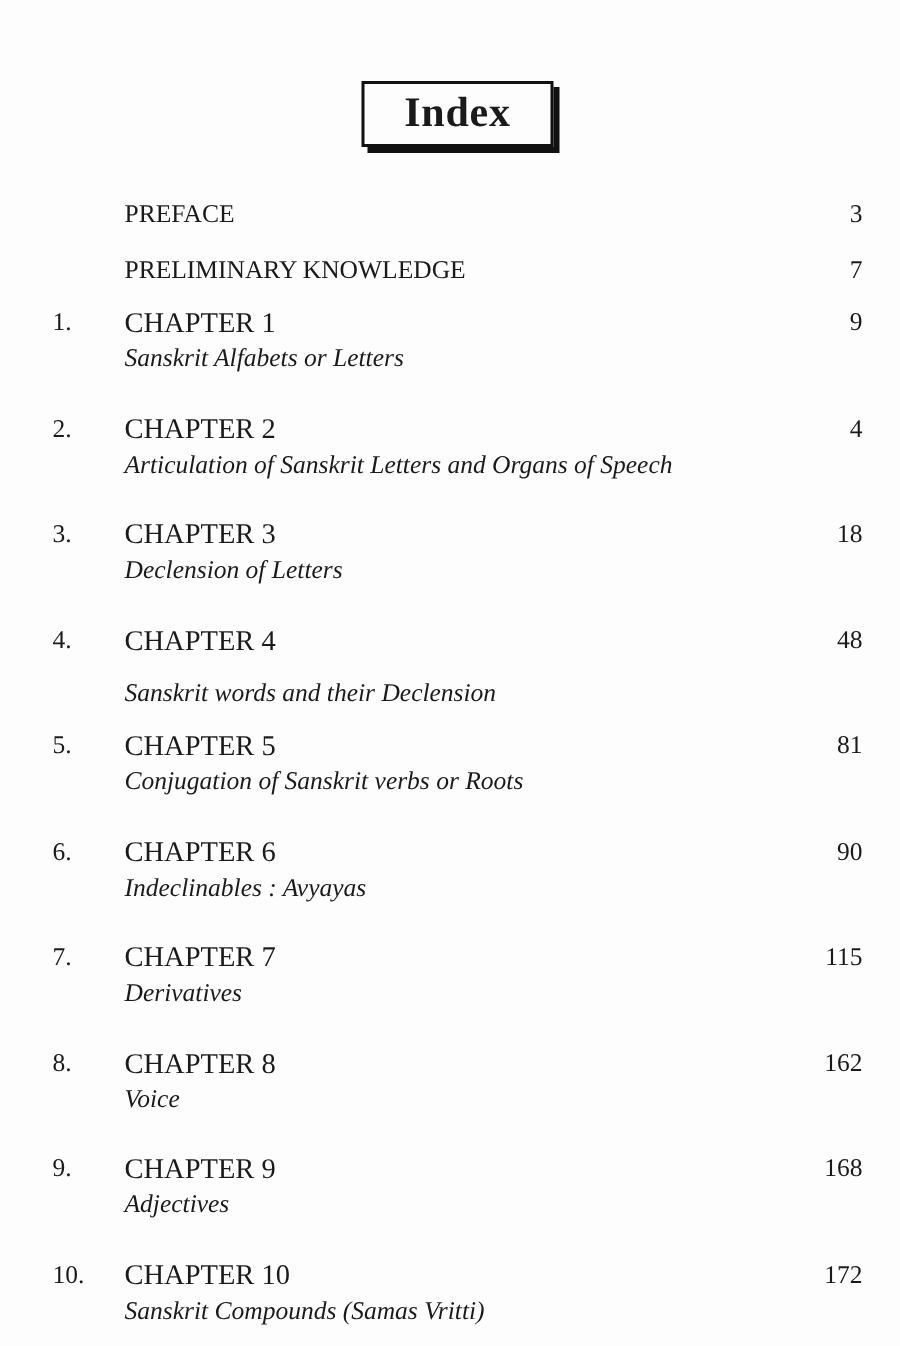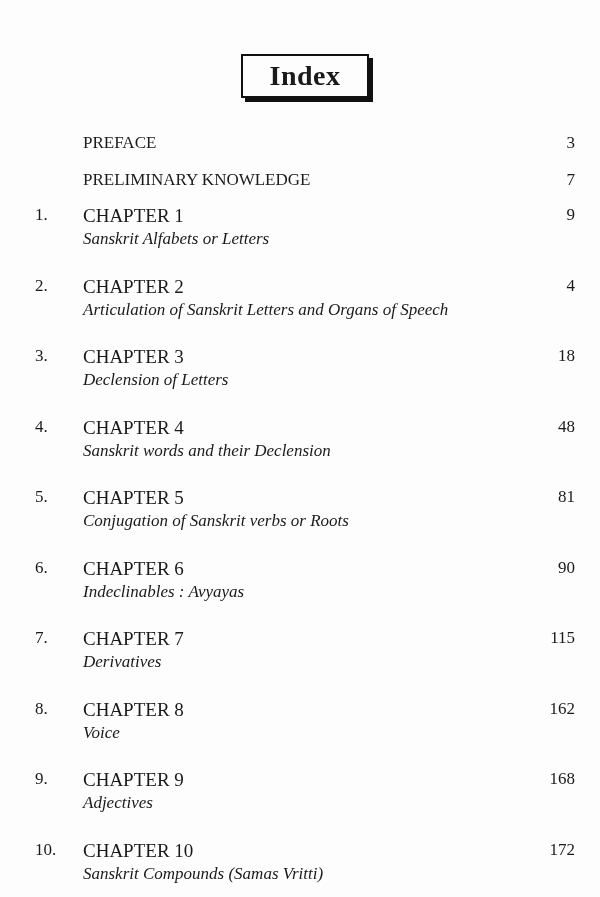--- a/index.html
+++ b/index.html
@@ -47,21 +47,21 @@
 <div class="row" style="top:346px">
   <span class="num">3.</span>
   <span class="main">CHAPTER 3</span>
   <span class="page">18</span>
   <span class="sub" style="top:24px">Declension of Letters</span>
 </div>
 <div class="row" style="top:417px">
   <span class="num">4.</span>
   <span class="main">CHAPTER 4</span>
   <span class="page">48</span>
-  <span class="sub" style="top:24px">Sanskrit words and their Declension</span>
+  <span class="sub" style="top:35px">Sanskrit words and their Declension</span>
 </div>
 <div class="row" style="top:487px">
   <span class="num">5.</span>
   <span class="main">CHAPTER 5</span>
   <span class="page">81</span>
   <span class="sub" style="top:24px">Conjugation of Sanskrit verbs or Roots</span>
 </div>
 <div class="row" style="top:558px">
   <span class="num">6.</span>
   <span class="main">CHAPTER 6</span>

